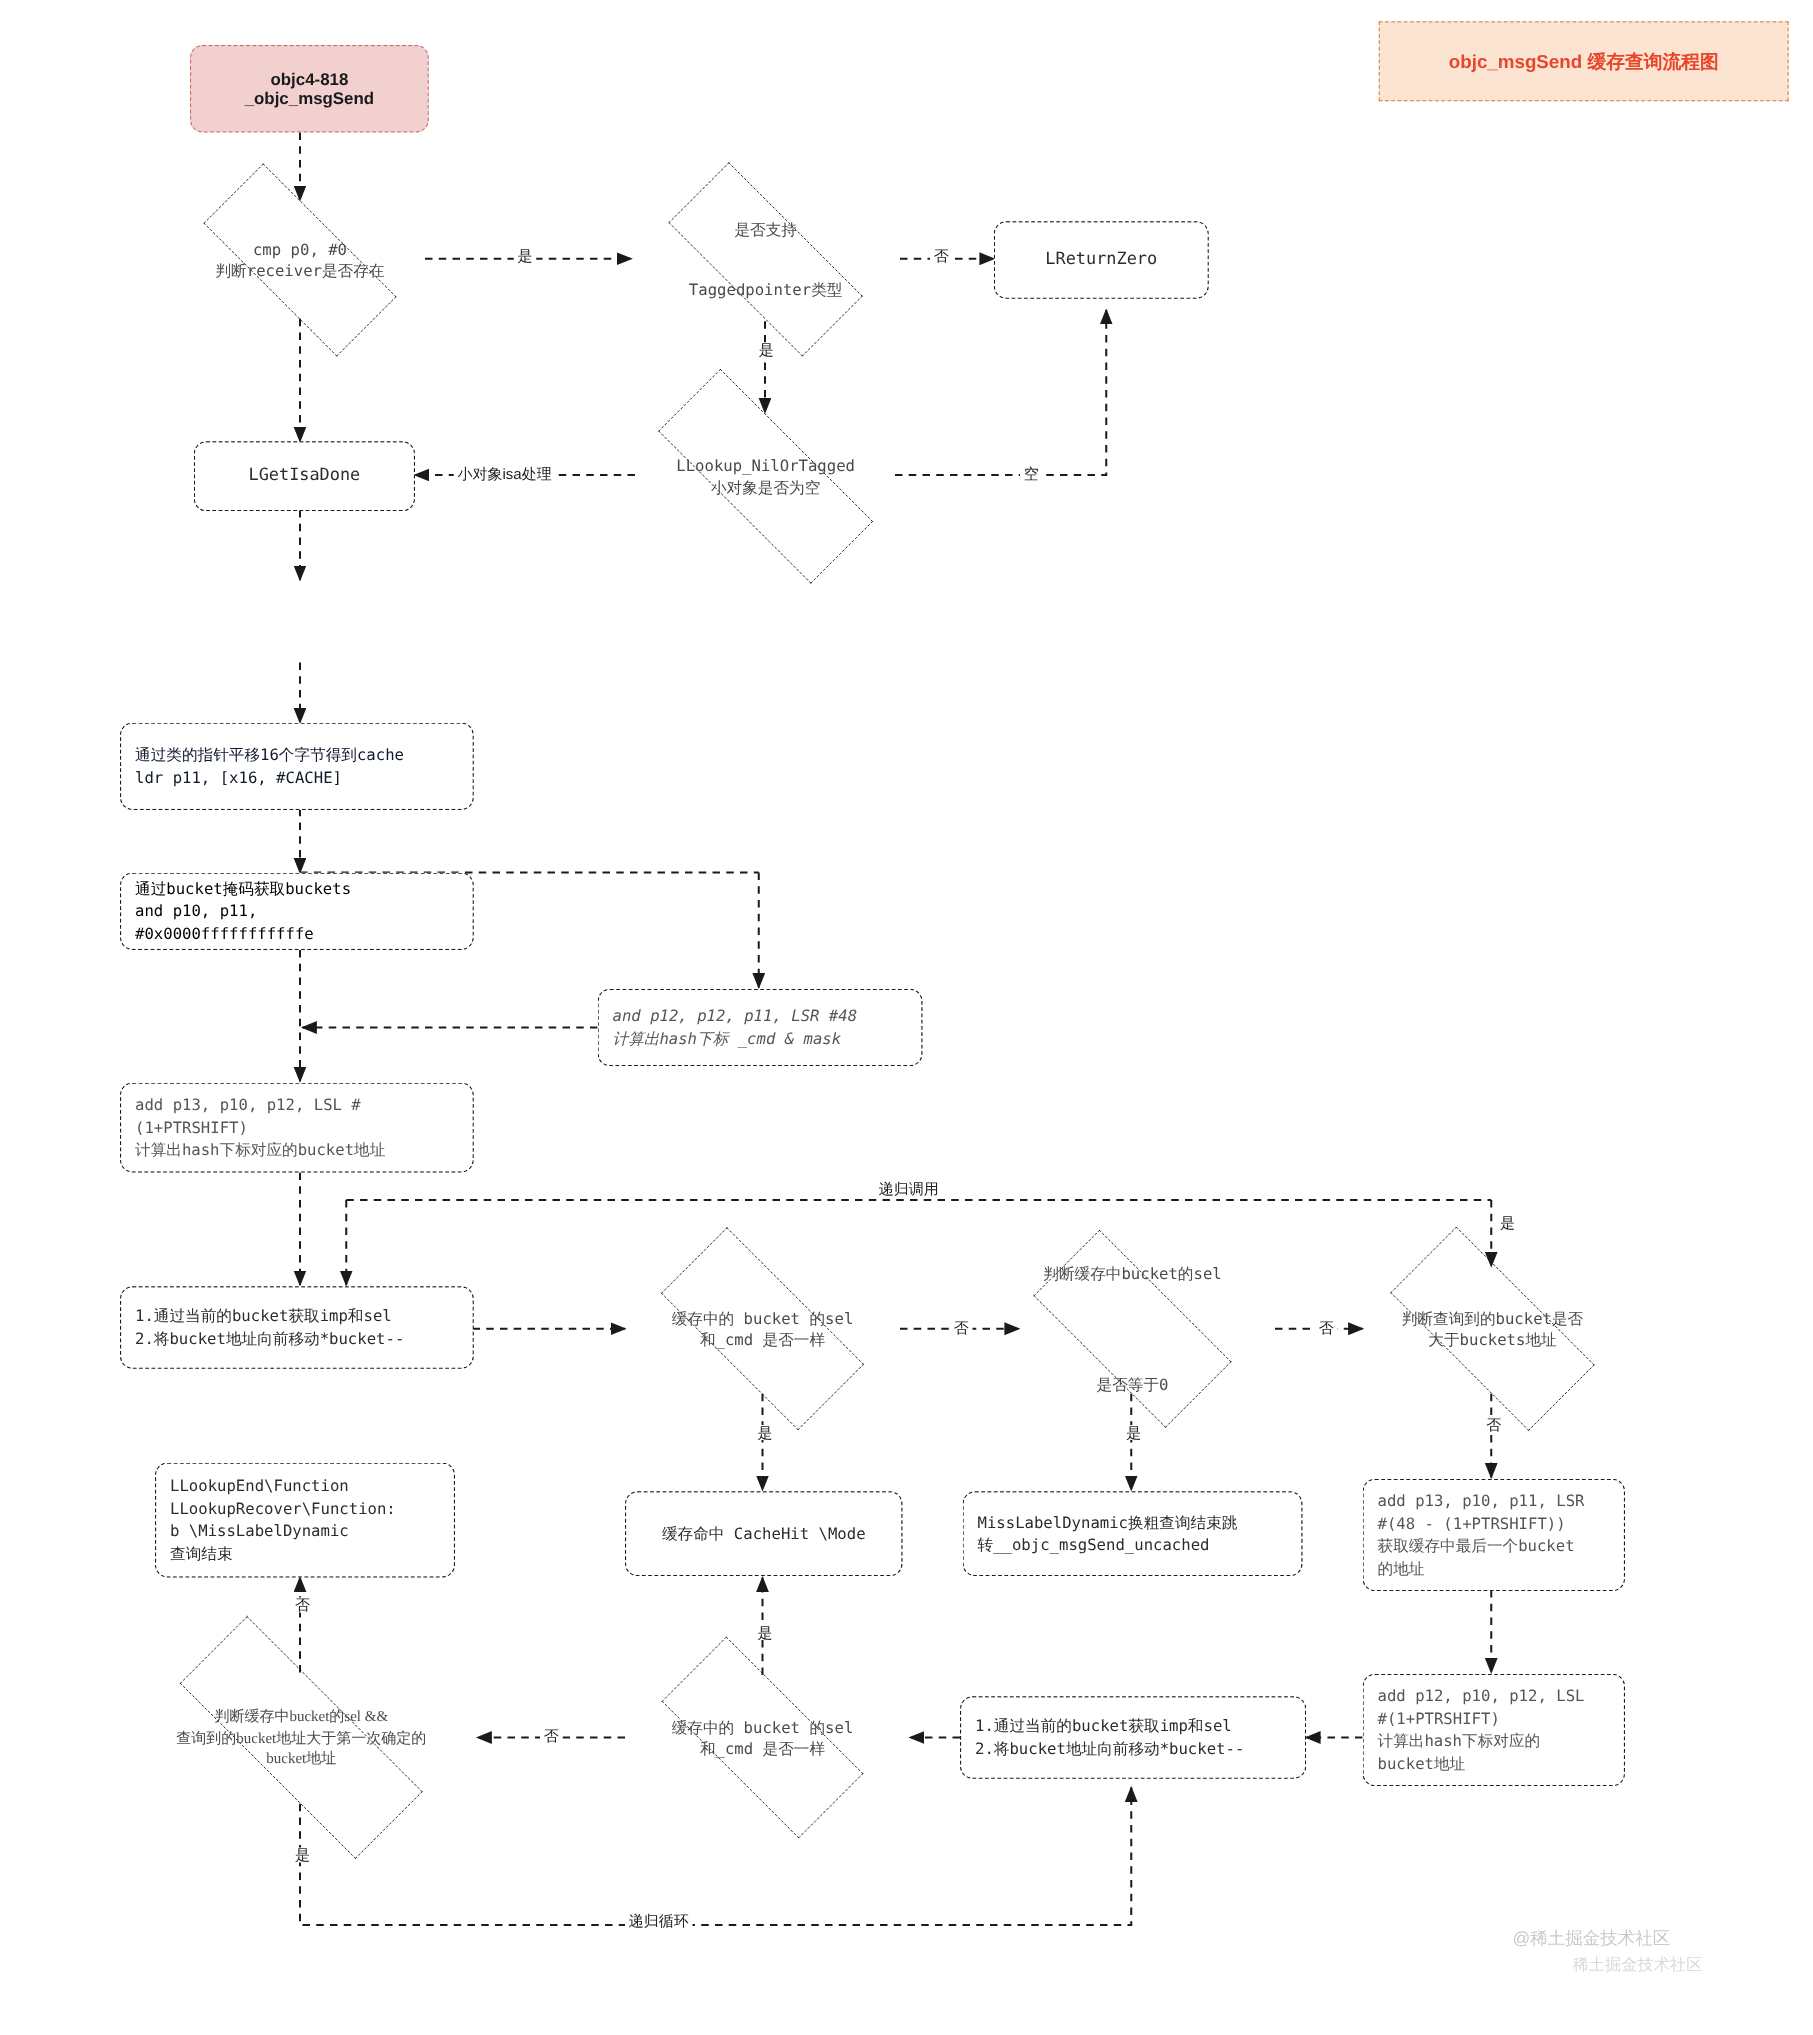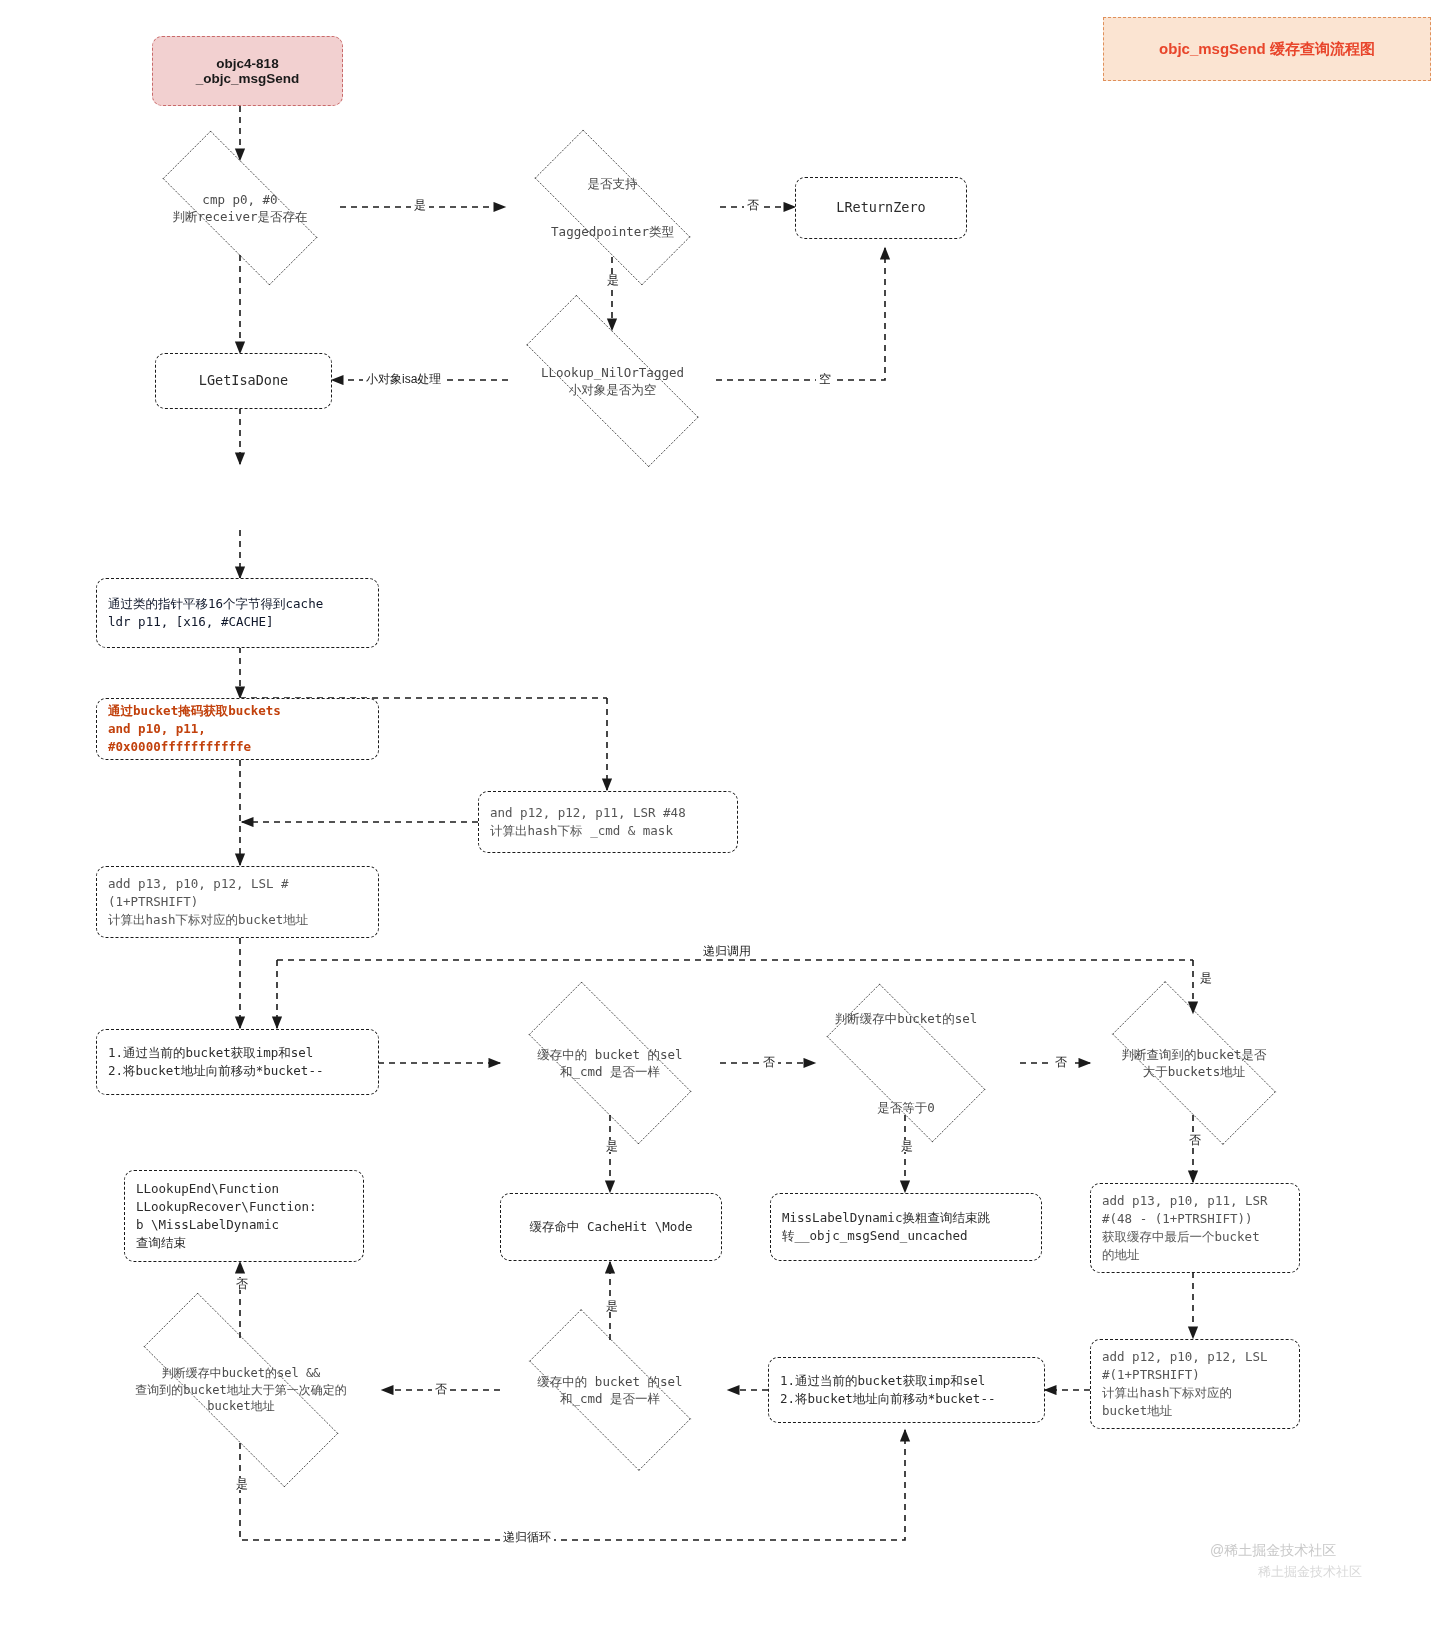--- a/index.html
+++ b/index.html
@@ -151,27 +151,27 @@
   <div class="node rect" style="left:155px;top:353px;width:177px;height:56px;font-size:13.5px;">
     <span class="ln">LGetIsaDone</span>
   </div>
 
 
   <div class="node rect left" style="left:96px;top:578px;width:283px;height:70px;font-size:12.5px;padding:8px 11px;color:#0f172a;">
     <span class="ln">通过类的指针平移16个字节得到cache</span>
     <span class="ln">ldr p11, [x16, #CACHE]</span>
   </div>
 
-  <div class="node rect left" style="left:96px;top:698px;width:283px;height:62px;font-size:12.5px;padding:5px 11px;color:#c2410c;font-weight:bold;">
+  <div class="node rect left" style="left:96px;top:698px;width:283px;height:62px;font-size:12.5px;padding:5px 11px;color:#000000;">
     <span class="ln">通过bucket掩码获取buckets</span>
     <span class="ln">and p10, p11,</span>
     <span class="ln">#0x0000fffffffffffe</span>
   </div>
 
-  <div class="node rect left" style="left:478px;top:791px;width:260px;height:62px;font-size:12.5px;padding:8px 11px;color:#555;">
+  <div class="node rect left" style="left:478px;top:791px;width:260px;height:62px;font-size:12.5px;padding:8px 11px;color:#555;font-style:italic;">
     <span class="ln">and p12, p12, p11, LSR #48</span>
     <span class="ln">计算出hash下标 _cmd &amp; mask</span>
   </div>
 
   <div class="node rect left" style="left:96px;top:866px;width:283px;height:72px;font-size:12.5px;padding:6px 11px;color:#555;">
     <span class="ln">add p13, p10, p12, LSL #</span>
     <span class="ln">(1+PTRSHIFT)</span>
     <span class="ln">计算出hash下标对应的bucket地址</span>
   </div>
 
@@ -220,21 +220,21 @@
     <span class="ln">转__objc_msgSend_uncached</span>
   </div>
 
   <div class="node rect left" style="left:1090px;top:1183px;width:210px;height:90px;font-size:12.5px;padding:5px 11px;color:#555;">
     <span class="ln">add p13, p10, p11, LSR</span>
     <span class="ln">#(48 - (1+PTRSHIFT))</span>
     <span class="ln">获取缓存中最后一个bucket</span>
     <span class="ln">的地址</span>
   </div>
 
-  <div class="diamond" style="left:100px;top:1336px;width:282px;height:108px;">
+  <div class="diamond" style="left:100px;top:1336px;width:282px;height:108px;font-family:Liberation Serif, serif;">
     <div class="shape"></div>
     <div class="lbl" style="font-size:12px;">
       <span class="ln">判断缓存中bucket的sel &amp;&amp;</span>
       <span class="ln">查询到的bucket地址大于第一次确定的</span>
       <span class="ln">bucket地址</span>
     </div>
   </div>
 
   <div class="diamond" style="left:500px;top:1338px;width:220px;height:104px;">
     <div class="shape"></div>

